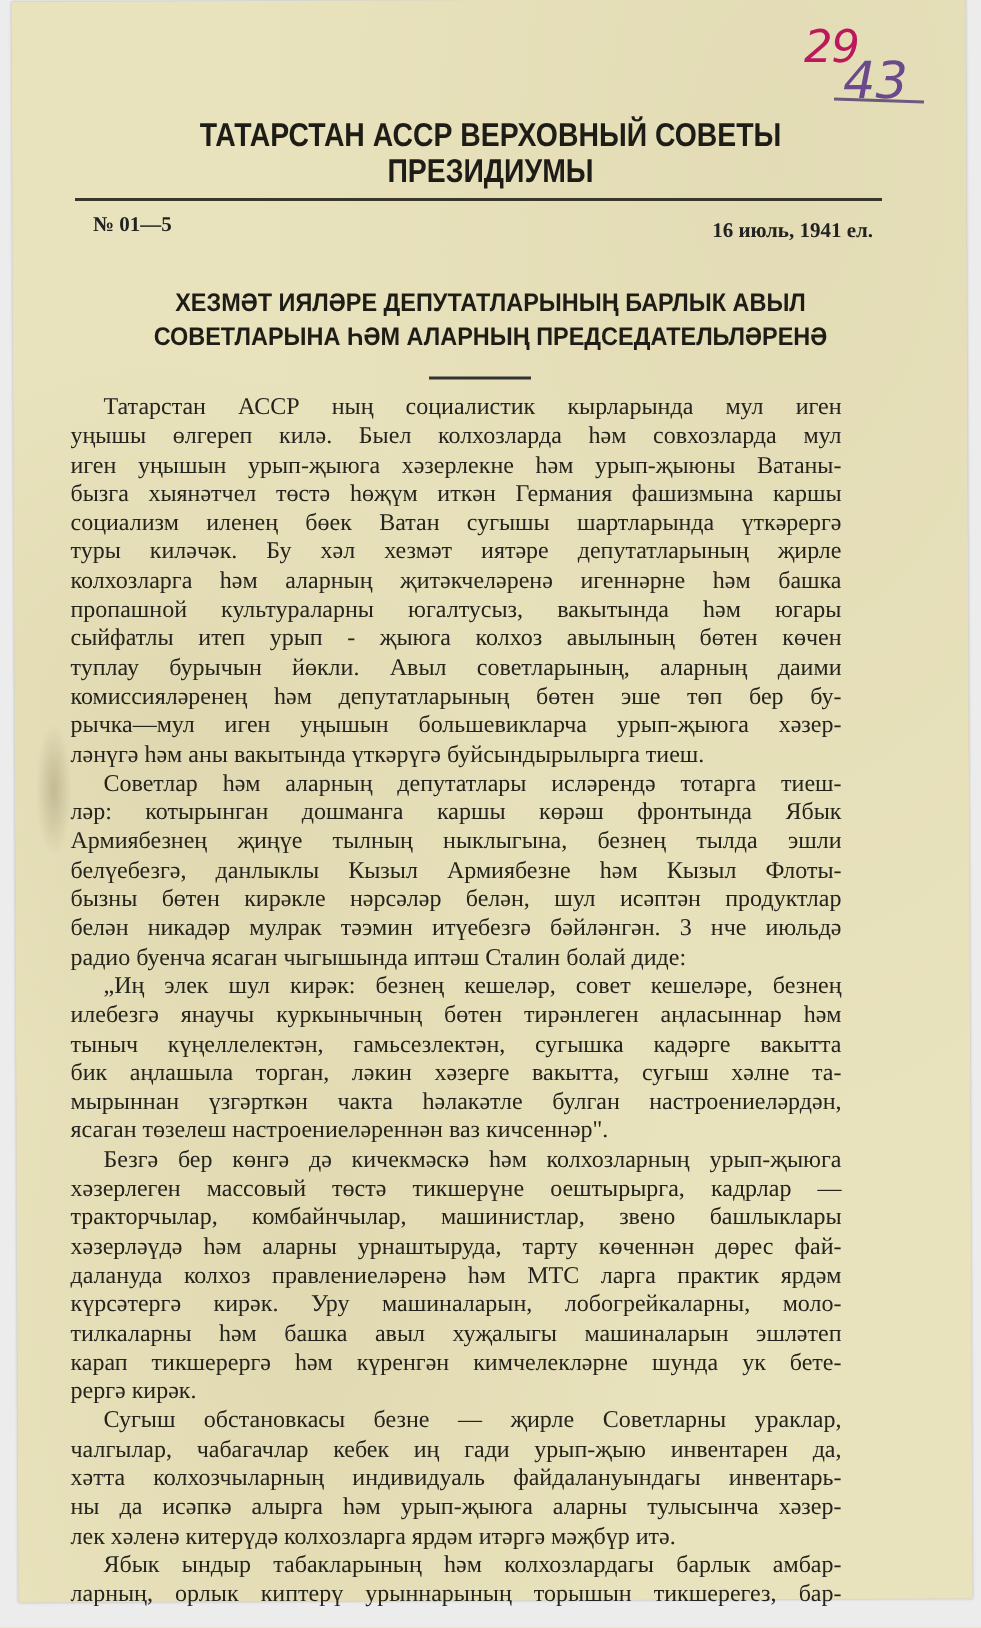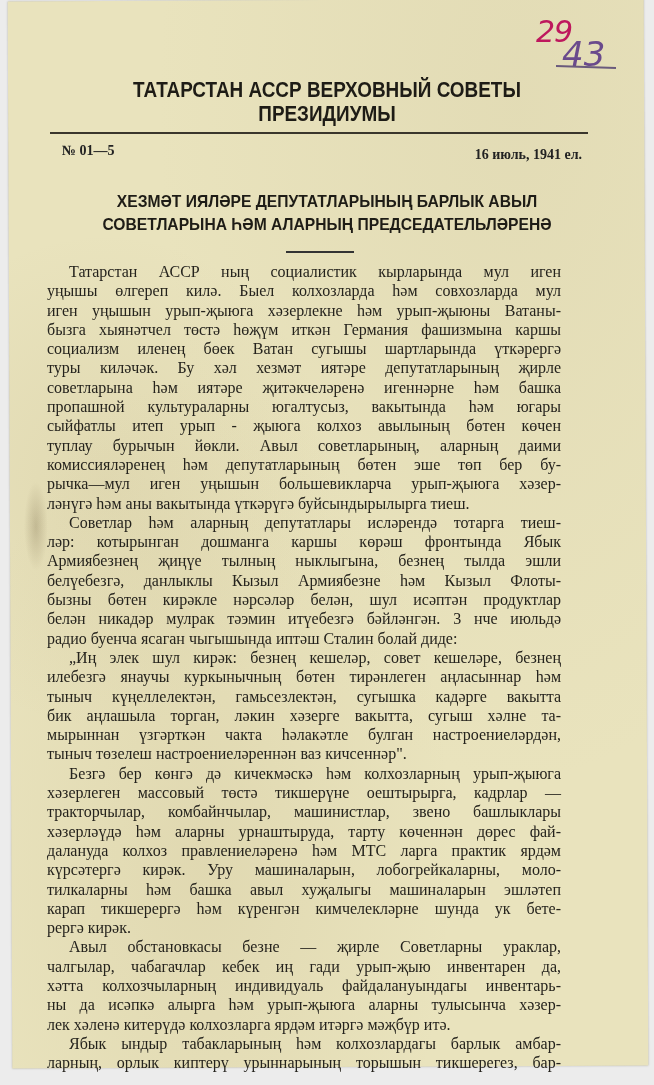--- a/index.html
+++ b/index.html
@@ -96,49 +96,49 @@
 </div>
 <div class="subject-rule"></div>
 
 <div class="body-text">
   <span class="line indent">Татарстан АССР ның социалистик кырларында мул иген</span>
   <span class="line">уңышы өлгереп килә. Быел колхозларда һәм совхозларда мул</span>
   <span class="line">иген уңышын урып-җыюга хәзерлекне һәм урып-җыюны Ватаны-</span>
   <span class="line">бызга хыянәтчел төстә һөҗүм иткән Германия фашизмына каршы</span>
   <span class="line">социализм иленең бөек Ватан сугышы шартларында үткәрергә</span>
   <span class="line">туры киләчәк. Бу хәл хезмәт иятәре депутатларының җирле</span>
-  <span class="line">советларына һәм иятәре җитәкчеләренә игеннәрне һәм башка</span>
+  <span class="line">колхозларга һәм аларның җитәкчеләренә игеннәрне һәм башка</span>
   <span class="line">пропашной культураларны югалтусыз, вакытында һәм югары</span>
   <span class="line">сыйфатлы итеп урып - җыюга колхоз авылының бөтен көчен</span>
   <span class="line">туплау бурычын йөкли. Авыл советларының, аларның даими</span>
   <span class="line">комиссияләренең һәм депутатларының бөтен эше төп бер бу-</span>
   <span class="line">рычка—мул иген уңышын большевикларча урып-җыюга хәзер-</span>
   <span class="line last">ләнүгә һәм аны вакытында үткәрүгә буйсындырылырга тиеш.</span>
   <span class="line indent">Советлар һәм аларның депутатлары исләрендә тотарга тиеш-</span>
   <span class="line">ләр: котырынган дошманга каршы көрәш фронтында Ябык</span>
   <span class="line">Армиябезнең җиңүе тылның ныклыгына, безнең тылда эшли</span>
   <span class="line">белүебезгә, данлыклы Кызыл Армиябезне һәм Кызыл Флоты-</span>
   <span class="line">бызны бөтен кирәкле нәрсәләр белән, шул исәптән продуктлар</span>
   <span class="line">белән никадәр мулрак тәэмин итүебезгә бәйләнгән. 3 нче июльдә</span>
   <span class="line last">радио буенча ясаган чыгышында иптәш Сталин болай диде:</span>
   <span class="line indent">„Иң элек шул кирәк: безнең кешеләр, совет кешеләре, безнең</span>
   <span class="line">илебезгә янаучы куркынычның бөтен тирәнлеген аңласыннар һәм</span>
   <span class="line">тыныч күңеллелектән, гамьсезлектән, сугышка кадәрге вакытта</span>
   <span class="line">бик аңлашыла торган, ләкин хәзерге вакытта, сугыш хәлне та-</span>
   <span class="line">мырыннан үзгәрткән чакта һәлакәтле булган настроениеләрдән,</span>
-  <span class="line last">тыныч төзелеш настроениеләреннән ваз кичсеннәр".</span>
+  <span class="line last">ясаган төзелеш настроениеләреннән ваз кичсеннәр".</span>
   <span class="line indent">Безгә бер көнгә дә кичекмәскә һәм колхозларның урып-җыюга</span>
   <span class="line">хәзерлеген массовый төстә тикшерүне оештырырга, кадрлар —</span>
   <span class="line">тракторчылар, комбайнчылар, машинистлар, звено башлыклары</span>
   <span class="line">хәзерләүдә һәм аларны урнаштыруда, тарту көченнән дөрес фай-</span>
   <span class="line">далануда колхоз правлениеләренә һәм МТС ларга практик ярдәм</span>
   <span class="line">күрсәтергә кирәк. Уру машиналарын, лобогрейкаларны, моло-</span>
   <span class="line">тилкаларны һәм башка авыл хуҗалыгы машиналарын эшләтеп</span>
   <span class="line">карап тикшерергә һәм күренгән кимчелекләрне шунда ук бете-</span>
   <span class="line last">рергә кирәк.</span>
-  <span class="line indent">Авыл обстановкасы безне — җирле Советларны ураклар,</span>
+  <span class="line indent">Сугыш обстановкасы безне — җирле Советларны ураклар,</span>
   <span class="line">чалгылар, чабагачлар кебек иң гади урып-җыю инвентарен да,</span>
   <span class="line">хәтта колхозчыларның индивидуаль файдалануындагы инвентарь-</span>
   <span class="line">ны да исәпкә алырга һәм урып-җыюга аларны тулысынча хәзер-</span>
   <span class="line last">лек хәленә китерүдә колхозларга ярдәм итәргә мәҗбүр итә.</span>
   <span class="line indent">Ябык ындыр табакларының һәм колхозлардагы барлык амбар-</span>
   <span class="line">ларның, орлык киптерү урыннарының торышын тикшерегез, бар-</span>
 </div>
 
 </body></html>

